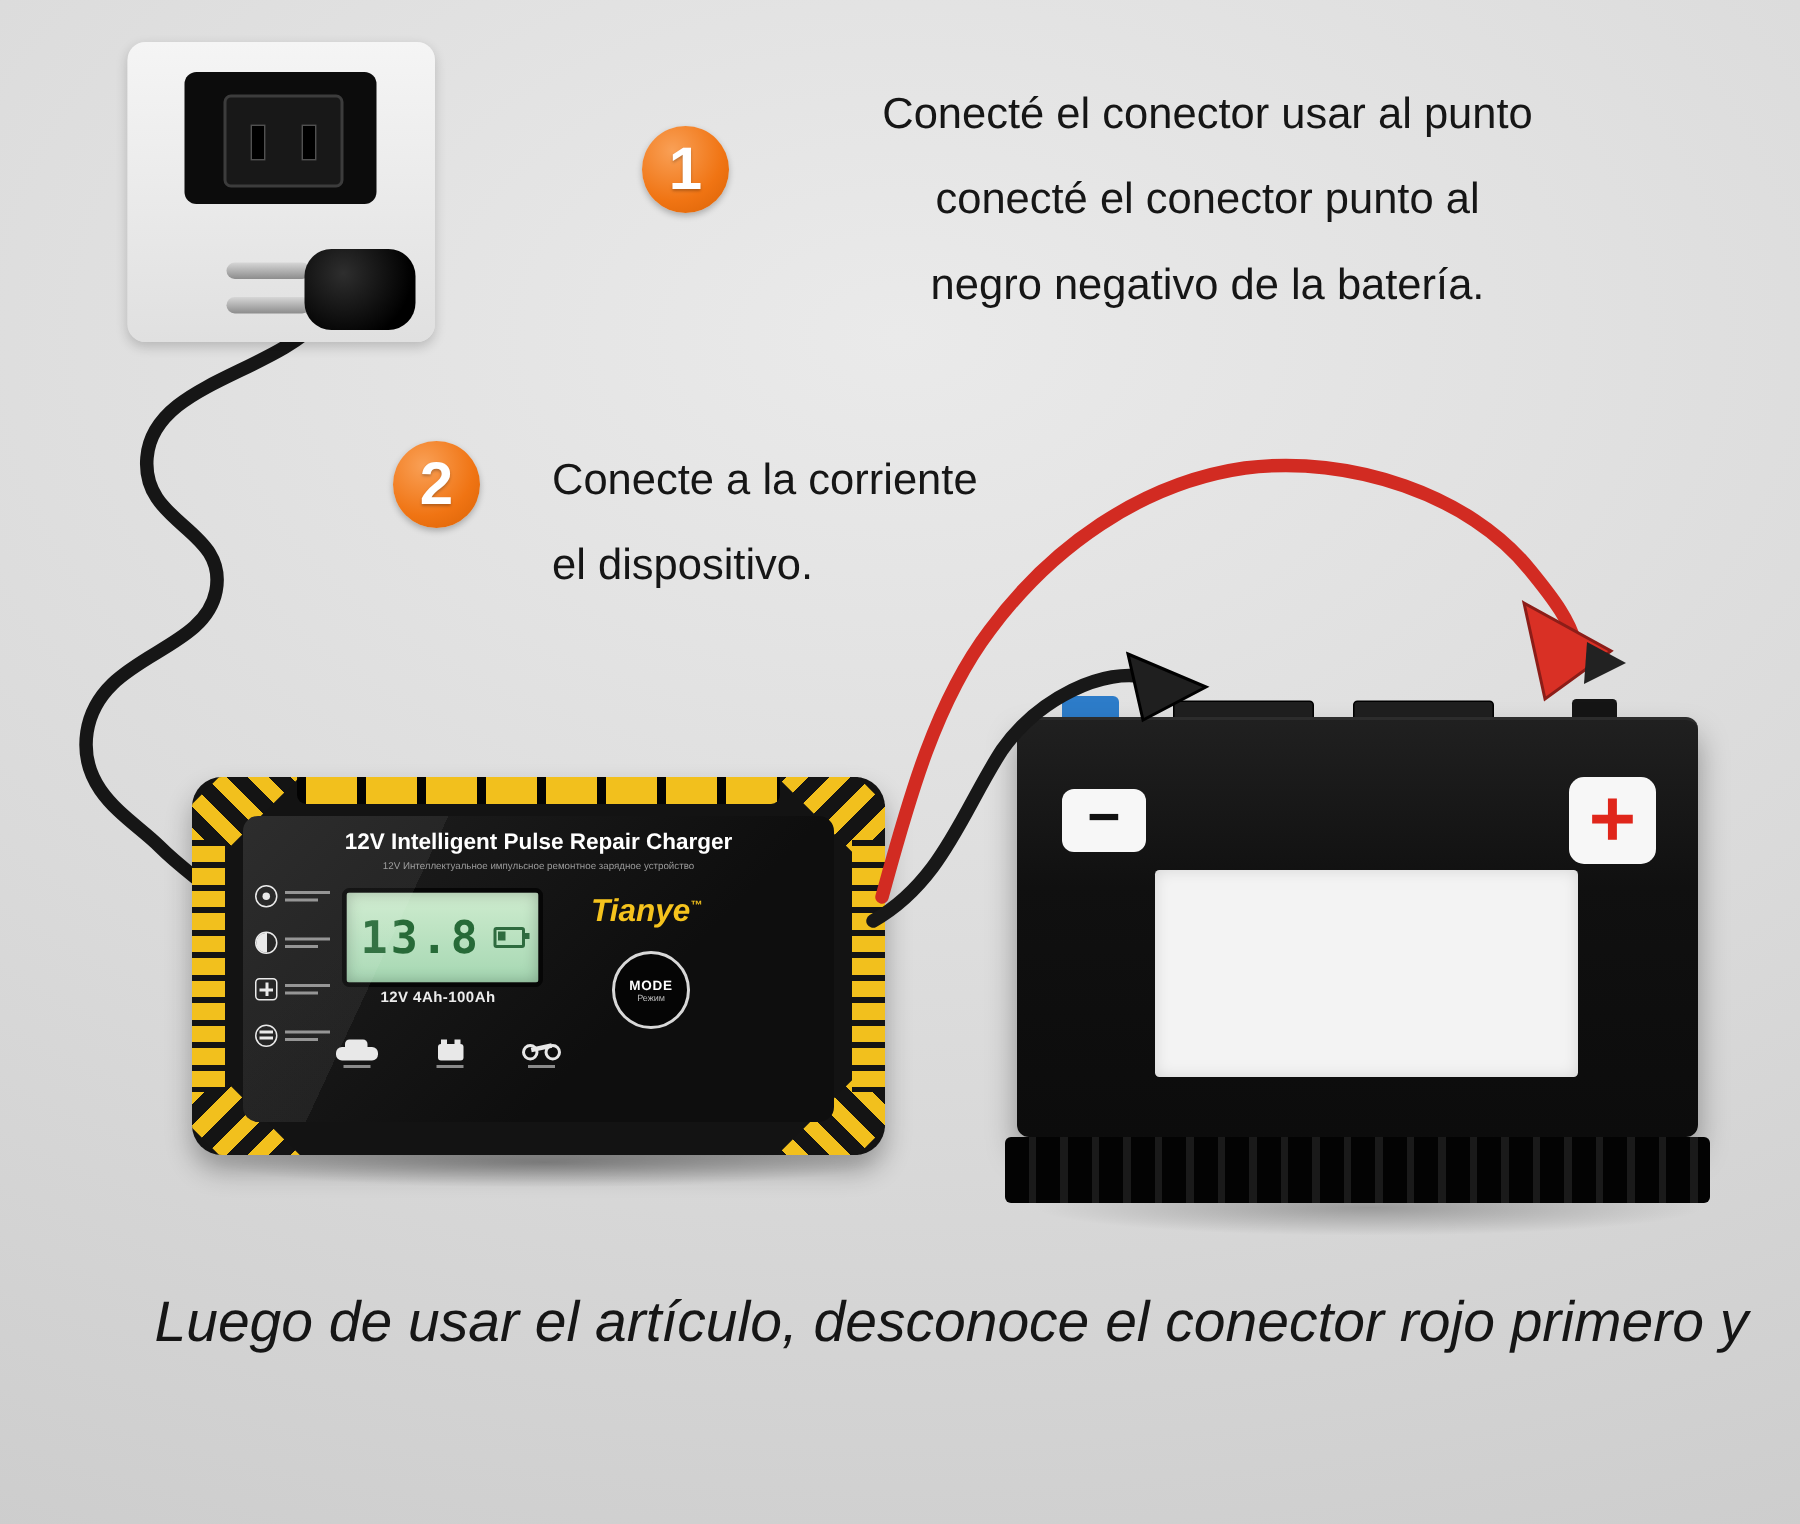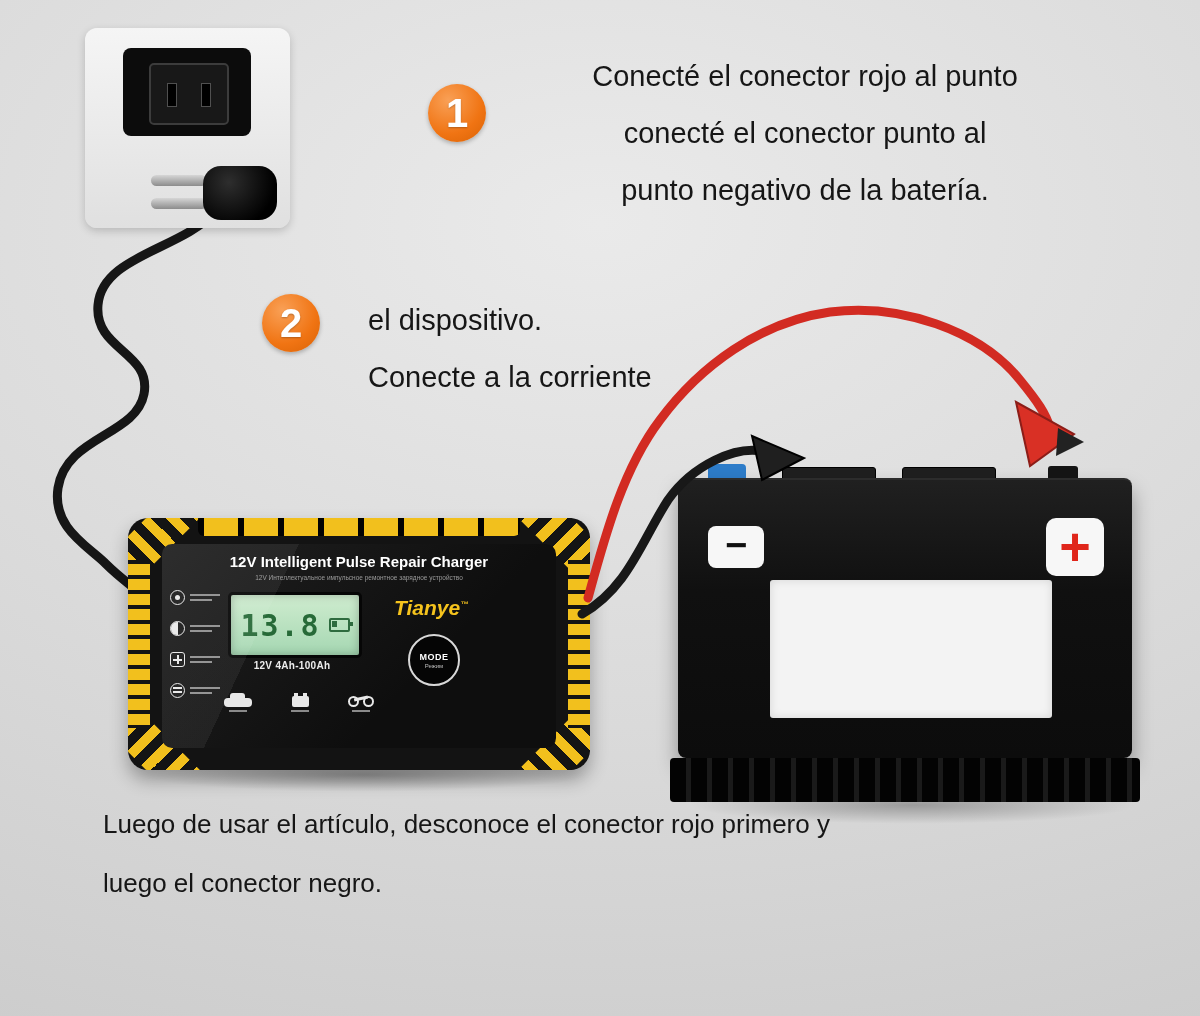--- a/index.html
+++ b/index.html
@@ -24,21 +24,21 @@
 
   
   .badge{position:absolute;width:58px;height:58px;border-radius:50%;display:flex;align-items:center;justify-content:center;
          background:radial-gradient(circle at 35% 28%,#f9a056,#f07413 60%,#d96205);
          box-shadow:0 2px 4px rgba(0,0,0,.25);}
   .badge span{color:#fff;font-size:40px;font-weight:bold;line-height:1;text-shadow:0 1px 2px rgba(0,0,0,.25);}
   .b1{left:428px;top:84px}.b2{left:262px;top:294px}
   .step-text{position:absolute;color:#161616;font-size:29px;line-height:57px;}
   .t1{left:500px;top:48px;width:610px;text-align:center;}
   .t2{left:368px;top:292px;text-align:left;}
-  .footer{position:absolute;left:103px;top:795px;color:#161616;font-size:26px;line-height:59px;}
+  .footer{position:absolute;left:103px;top:853px;color:#161616;font-size:38px;line-height:59px;font-style:italic;}
 
   
   .charger{position:absolute;left:128px;top:518px;width:462px;height:252px;border-radius:20px;
            background:#131313;overflow:hidden;box-shadow:0 10px 18px rgba(0,0,0,.3);}
   .chv{position:absolute;width:140px;height:38px;
        background:repeating-linear-gradient(90deg,#f2c01d 0 10px,#141414 10px 20px);}
   .chv.tl{left:-36px;top:-8px;transform:rotate(-45deg);}
   .chv.tr{right:-36px;top:-8px;transform:rotate(45deg);}
   .chv.bl{left:-36px;bottom:-8px;transform:rotate(45deg);}
   .chv.br{right:-36px;bottom:-8px;transform:rotate(-45deg);}
@@ -133,31 +133,31 @@
     </div>
     <div class="prong p1"></div>
     <div class="prong p2"></div>
     <div class="plug-head"></div>
   </div>
 
   <div class="badge b1">
     <span>1</span>
   </div>
   <div class="step-text t1">
-    <div>Conecté el conector rojo al punto</div>
+    <div>Conecté el conector usar al punto</div>
     <div>conecté el conector punto al</div>
-    <div>punto negativo de la batería.</div>
+    <div>negro negativo de la batería.</div>
   </div>
 
   <div class="badge b2">
     <span>2</span>
   </div>
   <div class="step-text t2">
+    <div>Conecte a la corriente</div>
     <div>el dispositivo.</div>
-    <div>Conecte a la corriente</div>
   </div>
 
   <div class="shadow sh-chg"></div>
   <div class="shadow sh-bat"></div>
 
   <div class="charger">
     <div class="chv tl"></div>
     <div class="chv tr"></div>
     <div class="chv bl"></div>
     <div class="chv br"></div>
@@ -249,16 +249,15 @@
     <path d="M 582 614 C 628 588, 642 540, 668 500 C 692 466, 736 444, 766 452" fill="none" stroke="#181818" stroke-width="9" stroke-linecap="round"></path>
     <path d="M 588 598 C 604 540, 622 470, 660 420 C 700 366, 760 322, 830 312
              C 900 303, 980 330, 1020 380 C 1038 402, 1046 414, 1050 428" fill="none" stroke="#d22b22" stroke-width="9" stroke-linecap="round"></path>
     <path d="M 752 436 L 804 458 L 762 480 Z" fill="#1f1f1f" stroke="#000" stroke-width="2"></path>
     <path d="M 1016 402 L 1074 434 L 1030 466 Z" fill="#d93025" stroke="#8c1d18" stroke-width="2"></path>
     <path d="M 1058 428 L 1084 442 L 1056 456 Z" fill="#222"></path>
   </svg>
 
   <div class="footer">
     <div>Luego de usar el artículo, desconoce el conector rojo primero y</div>
-    <div>luego el conector negro.</div>
   </div>
 
 </div>
 
 </body></html>

